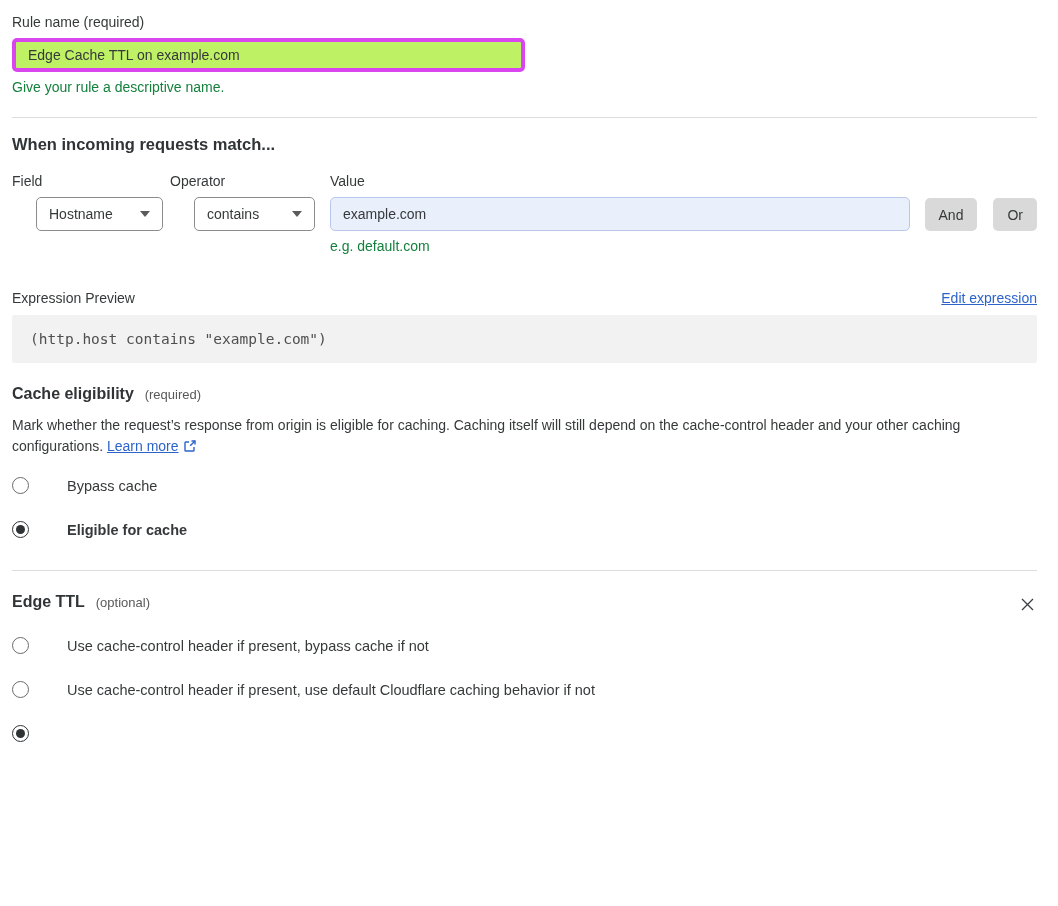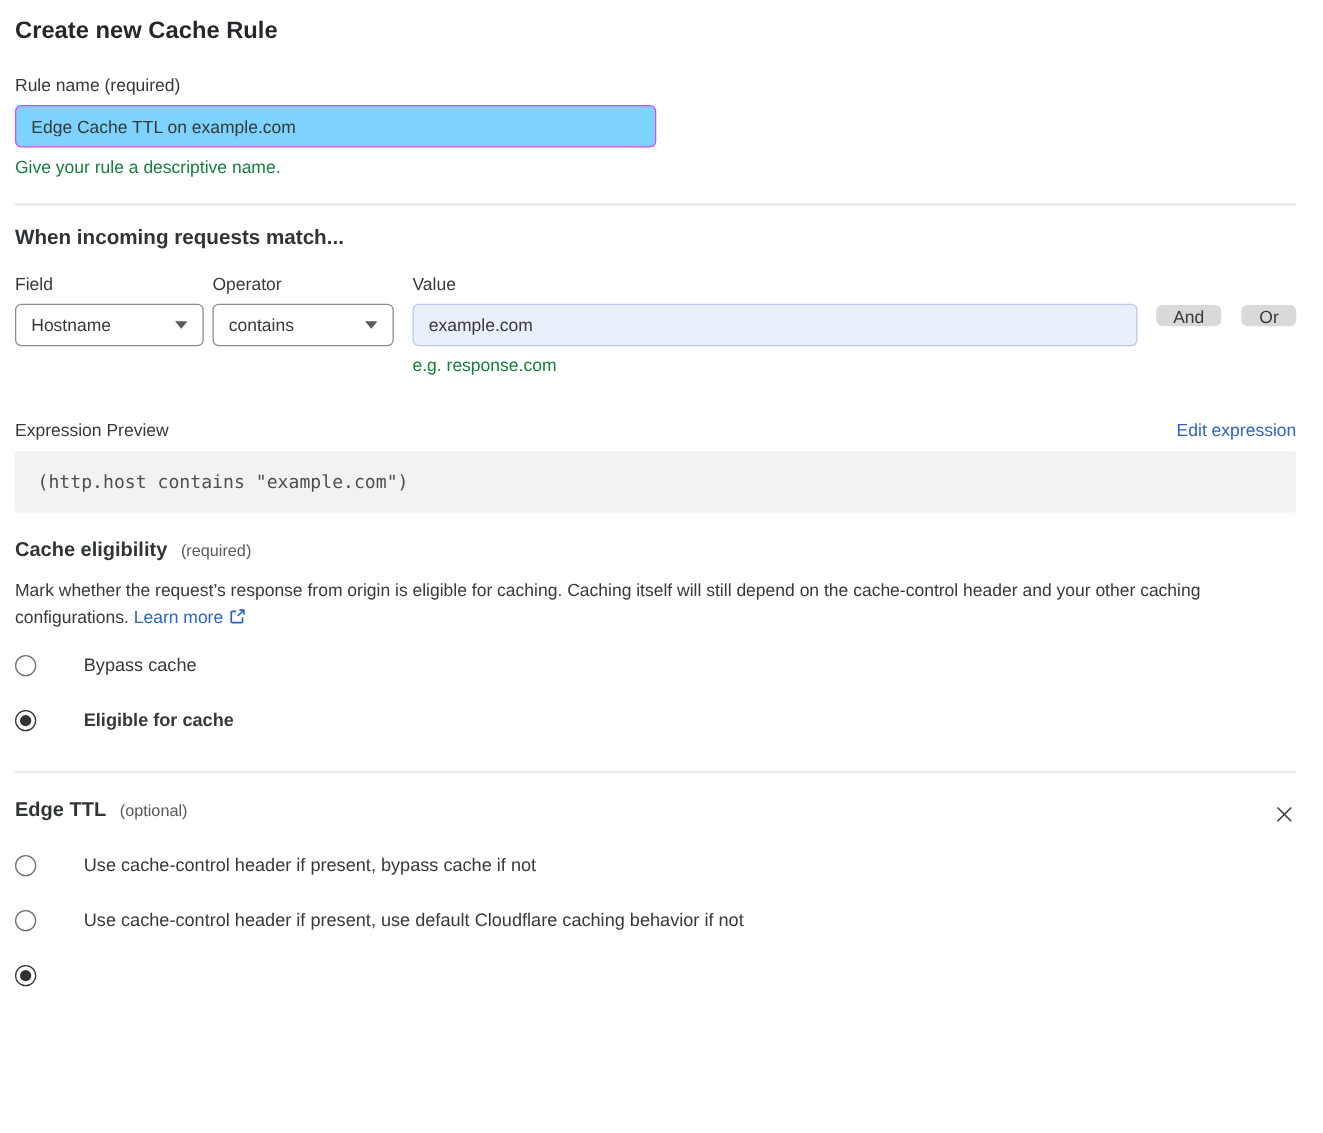--- a/index.html
+++ b/index.html
@@ -14,57 +14,57 @@
   h1.page-title { font-size: 19px; font-weight: 700; color: #24282b; margin-bottom: 24px; }
   .section-heading { font-size: 16.5px; font-weight: 700; color: #303436; }
   .sub-heading { font-size: 16px; font-weight: 700; color: #303436; display: inline; }
   .req-note { font-size: 13px; color: #595959; font-weight: 400; margin-left: 7px; }
 
   .field-label { display: block; font-size: 14px; color: #36393a; margin-bottom: 8px; }
   .help-text { font-size: 14px; color: #15803d; margin-top: 7px; }
 
   input.text-input {
     font-family: inherit; font-size: 14px; color: #36393a;
-    height: 34px; border: 1px solid #d946ef; border-radius: 5px;
-    padding: 0 12px; background: #7dd3fc; width: 100%; outline: none;
+    height: 34px; border: 4px solid #d946ef; border-radius: 5px;
+    padding: 0 12px; background: #bef264; width: 100%; outline: none;
   }
   .rule-name-input-wrap { width: 513px; }
 
   hr.divider { border: none; border-top: 1px solid #dcdcdc; margin: 22px 0 0 0; }
 
   
   .match-section { margin-top: 17px; }
   .match-row { display: flex; align-items: flex-start; margin-top: 19px; }
   .col-field { width: 151px; }
   .col-operator { width: 145px; margin-left: 7px; }
   .col-value { flex: 1; margin-left: 15px; }
   .select-box {
     height: 34px; border: 1px solid #8c8c8c; border-radius: 5px; background: #fff;
     display: flex; align-items: center; justify-content: space-between;
-    padding: 0 12px; cursor: pointer; font-size: 14px; color: #36393a;
+    padding: 0 12px; cursor: pointer; font-size: 14px; color: #36393a; margin-left: 24px;
   }
   .chevron-down {
     width: 0; height: 0; border-left: 5px solid transparent;
     border-right: 5px solid transparent; border-top: 6px solid #5b5b5b;
   }
   input.value-input {
     background: #eaf0fb; border: 1px solid #b9c7e8;
   }
   .logic-buttons { display: flex; margin-left: 15px; margin-top: 25px; }
   .logic-btn {
-    height: 17px; padding: 0 14px; background: #d9d9d9; border: none;
+    height: 33px; padding: 0 14px; background: #d9d9d9; border: none;
     border-radius: 5px; font-family: inherit; font-size: 14px; color: #36393a;
     cursor: pointer;
   }
   .logic-btn + .logic-btn { margin-left: 16px; }
 
   
   .expr-row { display: flex; justify-content: space-between; align-items: flex-end; margin-top: 36px; }
   .link {
-    color: #2c63c9; font-size: 14px; cursor: pointer;
+    color: #2c63c9; text-decoration: underline; font-size: 14px; cursor: pointer;
   }
   .code-block {
     margin-top: 9px; background: #f2f2f2; padding: 16px 18px; border-radius: 2px;
   }
   .code-text {
     font-family: "DejaVu Sans Mono", "Liberation Mono", monospace;
     font-size: 14.5px; color: #4f4f4f; white-space: pre;
   }
 
   .then-heading { margin-top: 23px; }
@@ -94,21 +94,20 @@
 
   
   .edge-ttl-header { display: flex; justify-content: space-between; align-items: flex-start; }
   .close-btn { background: none; border: none; cursor: pointer; padding: 2px; margin-top: 2px; }
 </style>
 </head>
 <body>
 
 <div class="container">
 
-  <h1 class="page-title">Create new Cache Rule</h1>
 
   <div>
     <label class="field-label">Rule name (required)</label>
     <div class="rule-name-input-wrap">
       <input class="text-input" type="text" value="Edge Cache TTL on example.com" style="">
     </div>
     <div class="help-text">Give your rule a descriptive name.</div>
   </div>
 
   <hr class="divider">
@@ -129,21 +128,21 @@
         <label class="field-label">Operator</label>
         <div class="select-box">
           <span>contains</span>
           <span class="chevron-down"></span>
         </div>
       </div>
 
       <div class="col-value">
         <label class="field-label">Value</label>
         <input class="text-input value-input" type="text" value="example.com" style="">
-        <div class="help-text">e.g. response.com</div>
+        <div class="help-text">e.g. default.com</div>
       </div>
 
       <div class="logic-buttons">
         <button class="logic-btn">And</button>
         <button class="logic-btn">Or</button>
       </div>
     </div>
   </div>
 
   <div class="expr-row">

